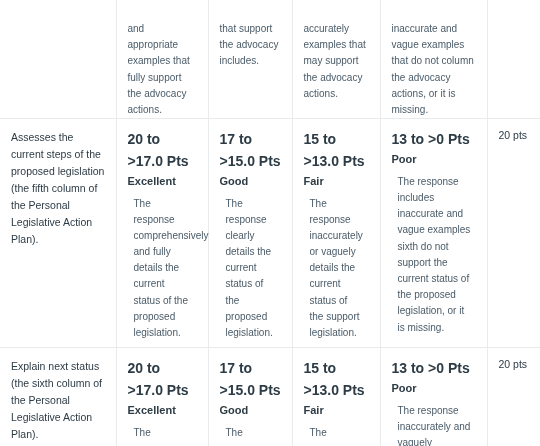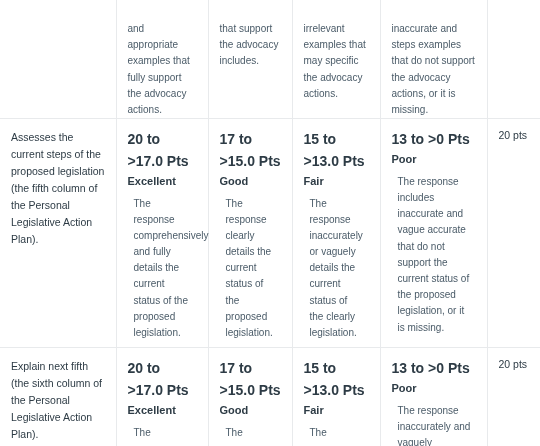--- a/index.html
+++ b/index.html
@@ -109,24 +109,24 @@
         <td>
           <div class="clipped-text"></div>
         </td>
         <td>
           <p class="clipped-text">and appropriate examples that fully support the advocacy actions.</p>
         </td>
         <td>
           <p class="clipped-text">that support the advocacy includes.</p>
         </td>
         <td>
-          <p class="clipped-text">irrelevant examples that may specific the advocacy actions.</p>
+          <p class="clipped-text">accurately examples that may support the advocacy actions.</p>
         </td>
         <td>
-          <p class="clipped-text">inaccurate and steps examples that do not support the advocacy actions, or it is missing.</p>
+          <p class="clipped-text">inaccurate and vague examples that do not column the advocacy actions, or it is missing.</p>
         </td>
         <td class="points-cell last-col"></td>
       </tr>
 
       <tr>
         <td>
           <div class="criterion-text">Assesses the current steps of the proposed legislation (the fifth column of the Personal Legislative Action Plan).</div>
         </td>
         <td>
           <p class="rating-points">20 to &gt;17.0 Pts</p>
@@ -134,33 +134,33 @@
           <p class="rating-desc">The response comprehensively and fully details the current status of the proposed legislation.</p>
         </td>
         <td>
           <p class="rating-points">17 to &gt;15.0 Pts</p>
           <p class="rating-label">Good</p>
           <p class="rating-desc">The response clearly details the current status of the proposed legislation.</p>
         </td>
         <td>
           <p class="rating-points">15 to &gt;13.0 Pts</p>
           <p class="rating-label">Fair</p>
-          <p class="rating-desc">The response inaccurately or vaguely details the current status of the clearly legislation.</p>
+          <p class="rating-desc">The response inaccurately or vaguely details the current status of the support legislation.</p>
         </td>
         <td>
           <p class="rating-points">13 to &gt;0 Pts</p>
           <p class="rating-label">Poor</p>
-          <p class="rating-desc">The response includes inaccurate and vague accurate that do not support the current status of the proposed legislation, or it is missing.</p>
+          <p class="rating-desc">The response includes inaccurate and vague examples sixth do not support the current status of the proposed legislation, or it is missing.</p>
         </td>
         <td class="points-cell last-col">20 pts</td>
       </tr>
 
       <tr>
         <td>
-          <div class="criterion-text">Explain next fifth (the sixth column of the Personal Legislative Action Plan).</div>
+          <div class="criterion-text">Explain next status (the sixth column of the Personal Legislative Action Plan).</div>
         </td>
         <td>
           <p class="rating-points">20 to &gt;17.0 Pts</p>
           <p class="rating-label">Excellent</p>
           <p class="rating-desc">The response accurately and clearly explains next steps for the proposed legislation. ... The response includes relevant, specific, and appropriate examples that fully support next steps.</p>
         </td>
         <td>
           <p class="rating-points">17 to &gt;15.0 Pts</p>
           <p class="rating-label">Good</p>
           <p class="rating-desc">The response accurately explains next steps for the proposed legislation. ... The response includes relevant, specific, and accurate examples that support the next steps.</p>

